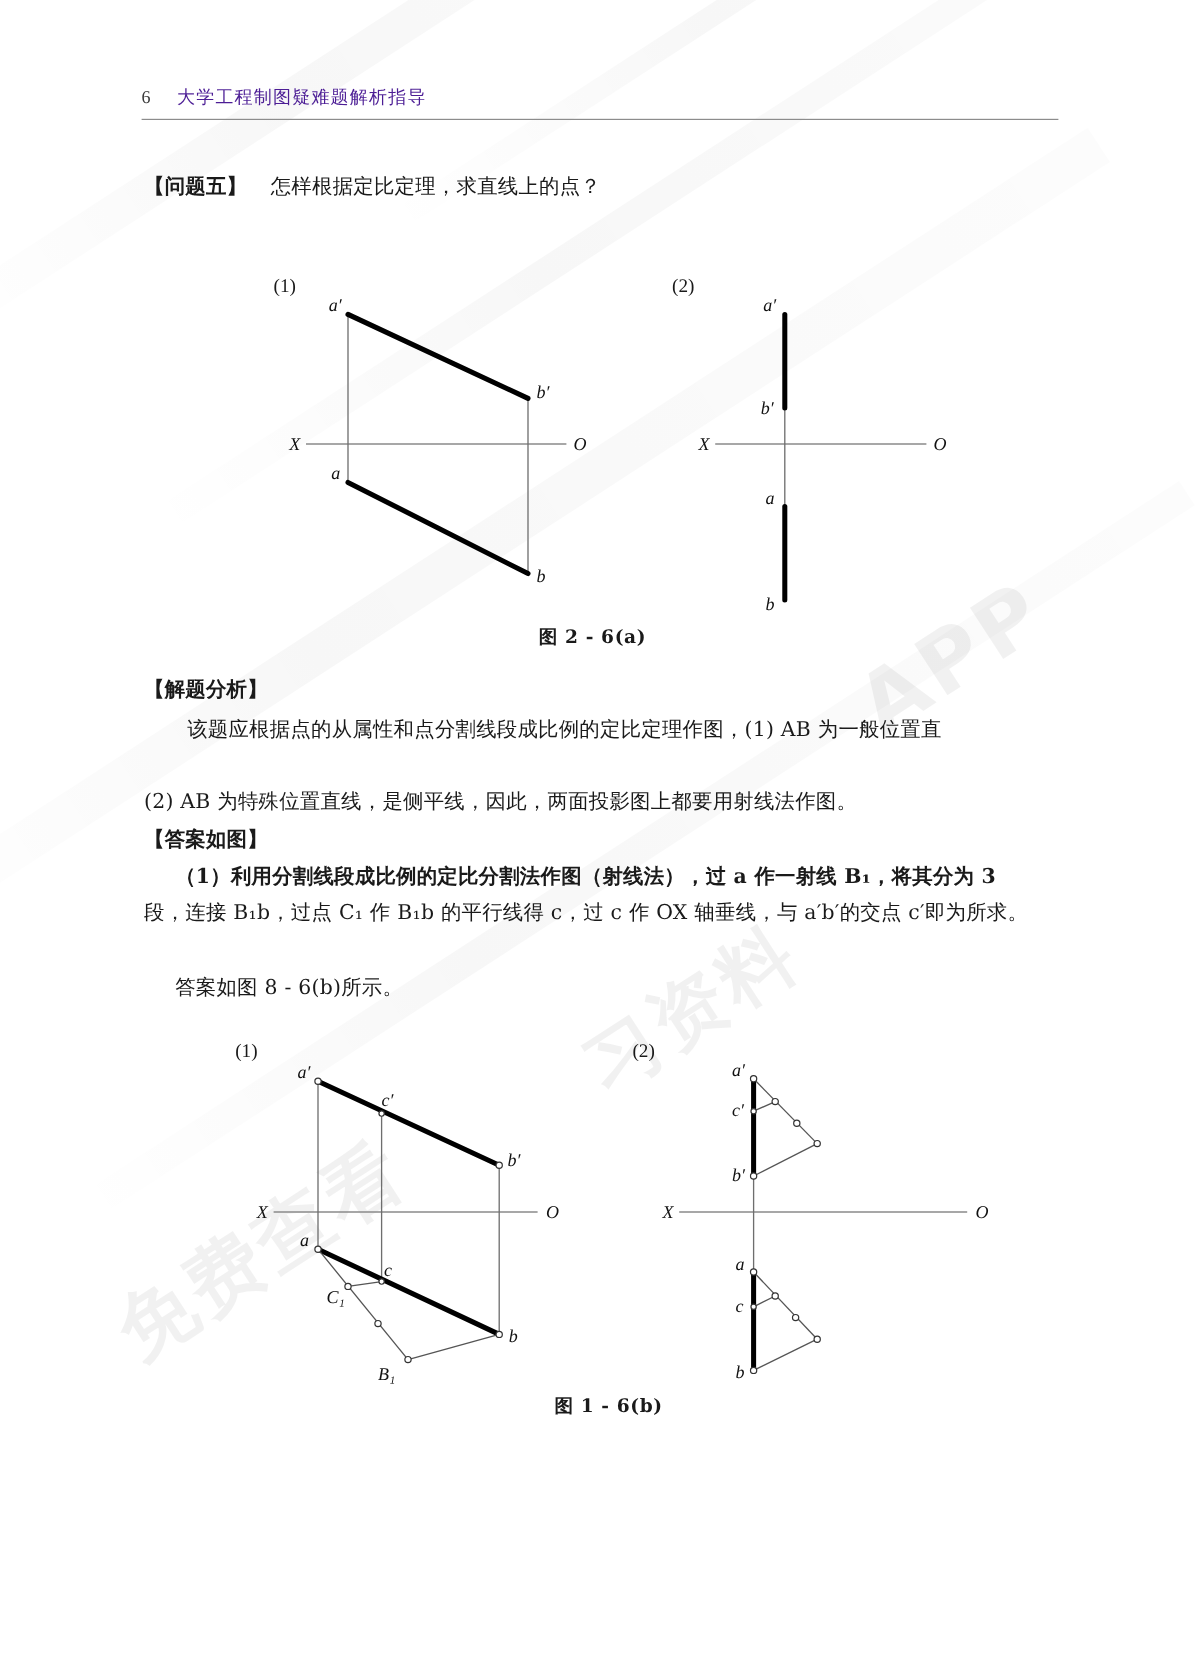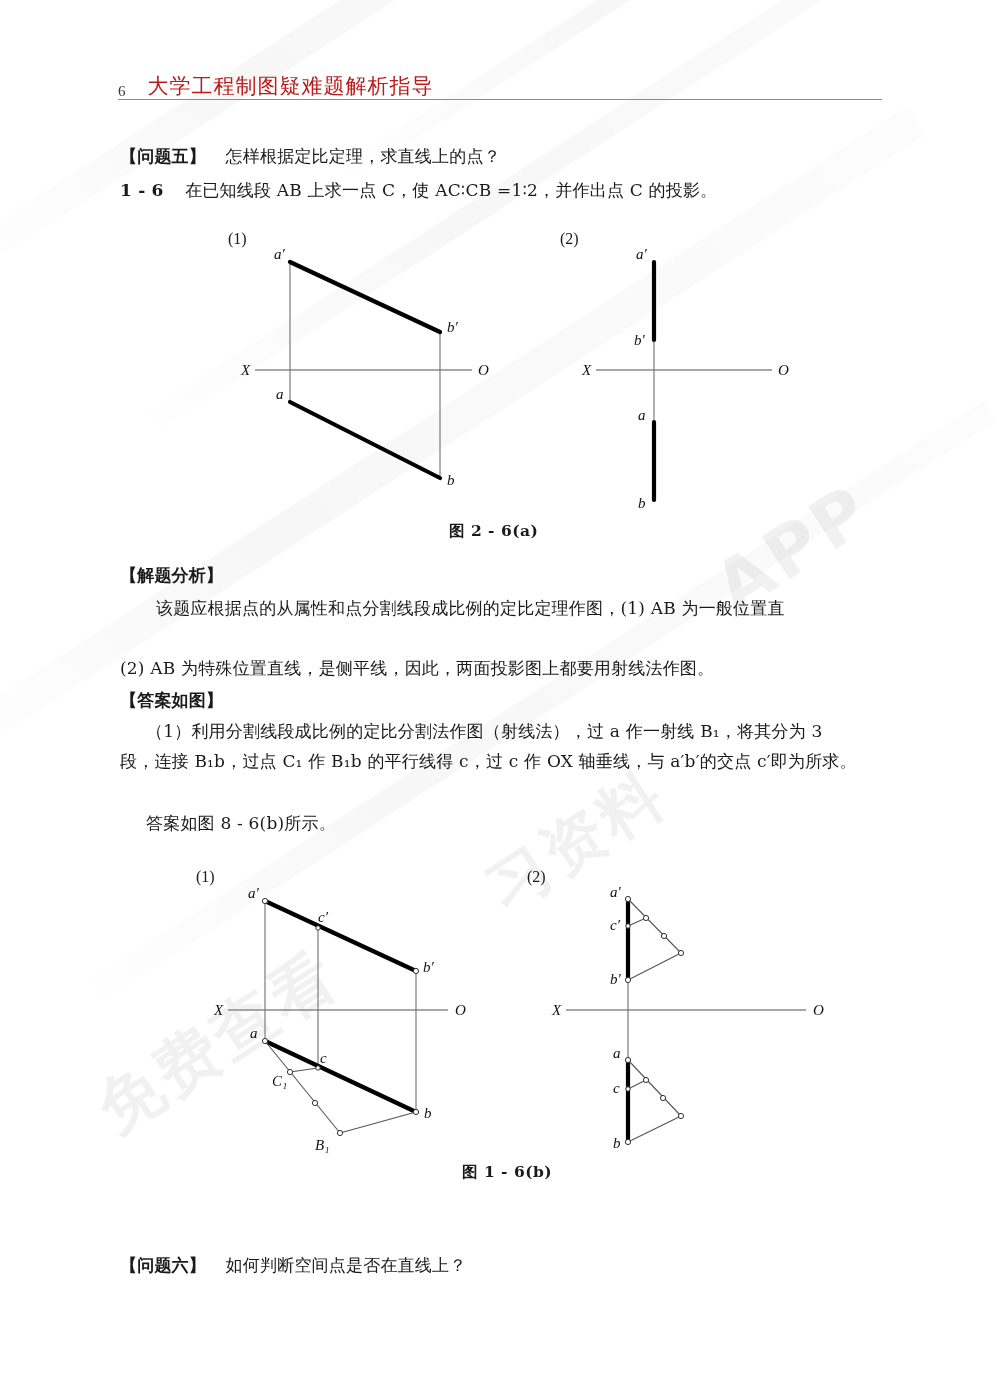--- a/index.html
+++ b/index.html
@@ -35,21 +35,21 @@
   }
   
   #page{position:relative;z-index:2;width:999px;height:1383px;}
 
   
   .head{
     position:absolute;left:118px;top:72px;width:764px;
     display:flex;align-items:flex-end;gap:22px;
   }
   .head .pnum{font-size:15px;color:#3a3a3a;font-family:"Liberation Serif",serif;}
-  .head .htitle{font-size:21px;color:#b91c1c;letter-spacing:1px;
+  .head .htitle{font-size:15px;color:#4c1d95;letter-spacing:1px;
     font-family:Liberation Mono, monospace;}
   .head-rule{
     position:absolute;left:118px;top:99px;width:764px;height:1px;background:#8c8c8c;
   }
 
   
   .tline{
     position:absolute;
     font-size:17px;
     line-height:26px;
@@ -104,24 +104,20 @@
     <span class="pnum">6</span>
     <span class="htitle">大学工程制图疑难题解析指导</span>
   </div>
   <div class="head-rule"></div>
 
   <div class="tline" style="left:120px;top:143px;">
     <span class="bold-head">【问题五】</span>
     <span style="margin-left:14px;">怎样根据定比定理，求直线上的点？</span>
   </div>
 
-  <div class="tline" style="left:120px;top:177px;">
-    <span class="bold-head">1 - 6</span>
-    <span style="margin-left:16px;">在已知线段 AB 上求一点 C，使 AC∶CB =1∶2，并作出点 C 的投影。</span>
-  </div>
 
   <div class="subnum" style="left:228px;top:230px;">(1)</div>
   <div class="subnum" style="left:560px;top:230px;">(2)</div>
 
   <svg class="fig" style="left:0;top:0;" width="999" height="540" viewBox="0 0 999 540">
 
     <line class="axis" x1="255" y1="370" x2="472" y2="370"></line>
     <text class="lbl-ax" x="241" y="375">X</text>
     <text class="lbl-ax" x="478" y="375">O</text>
     <line class="thin" x1="290" y1="262" x2="290" y2="402"></line>
@@ -145,21 +141,21 @@
     <text class="lbl" x="638" y="508">b</text>
   </svg>
 
   <div class="figcap" style="left:449px;top:521px;">图 2 - 6(a)</div>
 
   <div class="tline bold-head" style="left:120px;top:562px;">【解题分析】</div>
   <div class="tline" style="left:156px;top:595px;">该题应根据点的从属性和点分割线段成比例的定比定理作图，(1) AB 为一般位置直</div>
   <div class="tline" style="left:120px;top:655px;">(2) AB 为特殊位置直线，是侧平线，因此，两面投影图上都要用射线法作图。</div>
 
   <div class="tline bold-head" style="left:120px;top:687px;">【答案如图】</div>
-  <div class="tline" style="left:146px;top:718px;">（1）利用分割线段成比例的定比分割法作图（射线法），过 a 作一射线 B₁，将其分为 3</div>
+  <div class="tline" style="left:146px;top:718px;font-weight:bold;">（1）利用分割线段成比例的定比分割法作图（射线法），过 a 作一射线 B₁，将其分为 3</div>
   <div class="tline" style="left:120px;top:748px;">段，连接 B₁b，过点 C₁ 作 B₁b 的平行线得 c，过 c 作 OX 轴垂线，与 a′b′的交点 c′即为所求。</div>
   <div class="tline" style="left:146px;top:810px;">答案如图 8 - 6(b)所示。</div>
 
   <div class="subnum" style="left:196px;top:868px;">(1)</div>
   <div class="subnum" style="left:527px;top:868px;">(2)</div>
 
   <svg class="fig" style="left:0;top:0;" width="999" height="1180" viewBox="0 0 999 1180">
 
     <line class="axis" x1="228" y1="1010" x2="448" y2="1010"></line>
     <text class="lbl-ax" x="214" y="1015">X</text>
@@ -226,18 +222,14 @@
     <text class="lbl" x="610" y="897">a′</text>
     <text class="lbl" x="610" y="930">c′</text>
     <text class="lbl" x="610" y="984">b′</text>
     <text class="lbl" x="613" y="1058">a</text>
     <text class="lbl" x="613" y="1093">c</text>
     <text class="lbl" x="613" y="1148">b</text>
   </svg>
 
   <div class="figcap" style="left:462px;top:1162px;">图 1 - 6(b)</div>
 
-  <div class="tline" style="left:120px;top:1252px;">
-    <span class="bold-head">【问题六】</span>
-    <span style="margin-left:14px;">如何判断空间点是否在直线上？</span>
-  </div>
 
 </div>
 
 </body></html>

